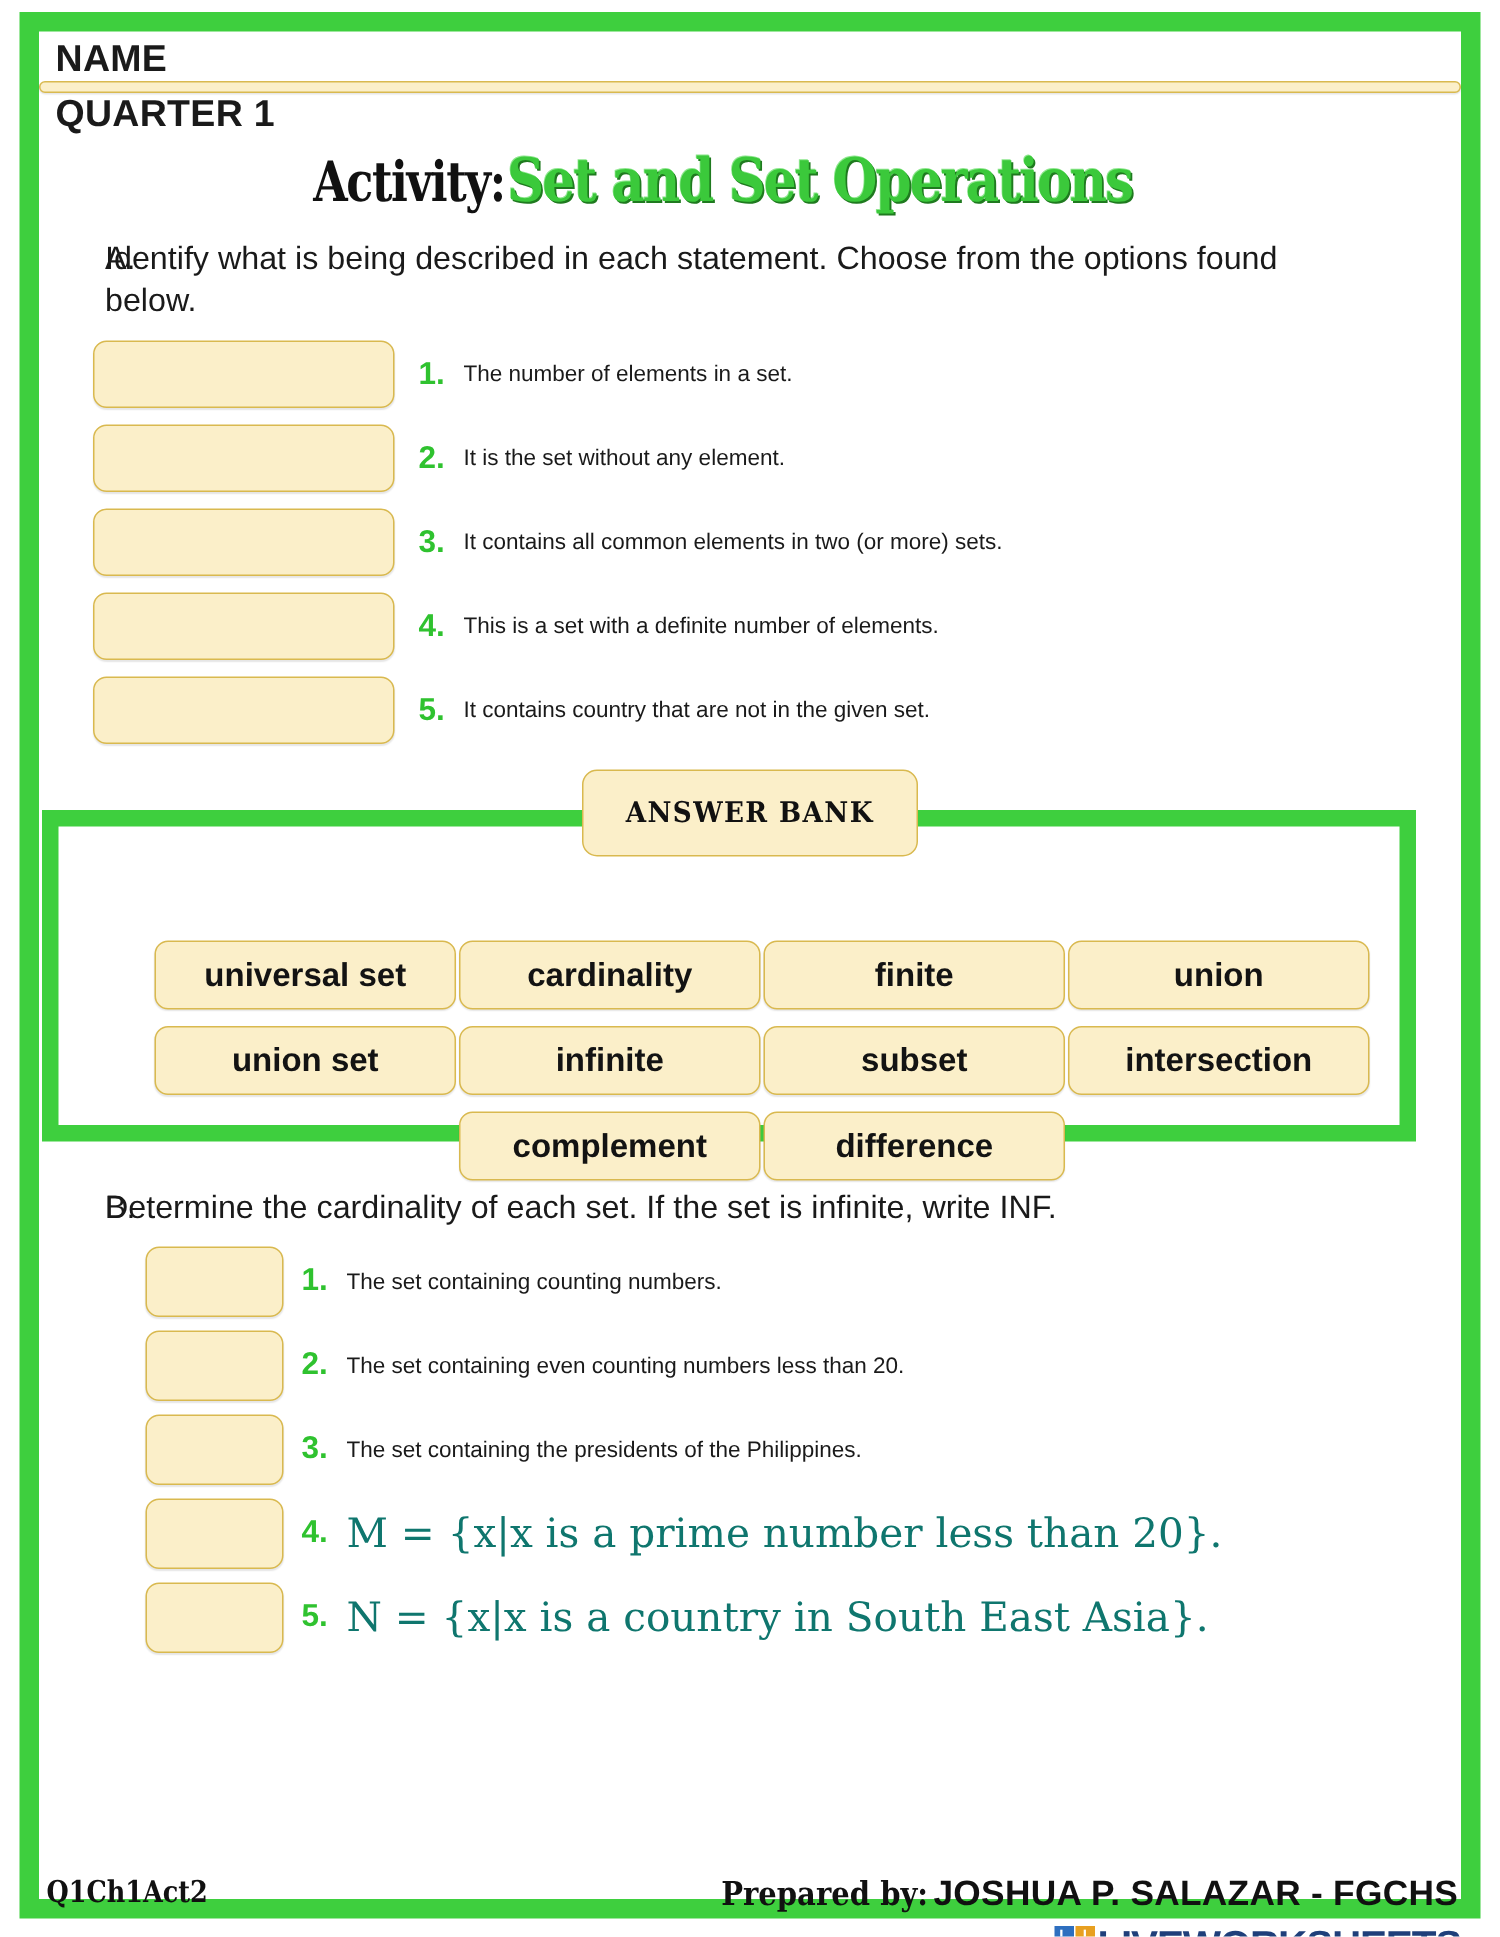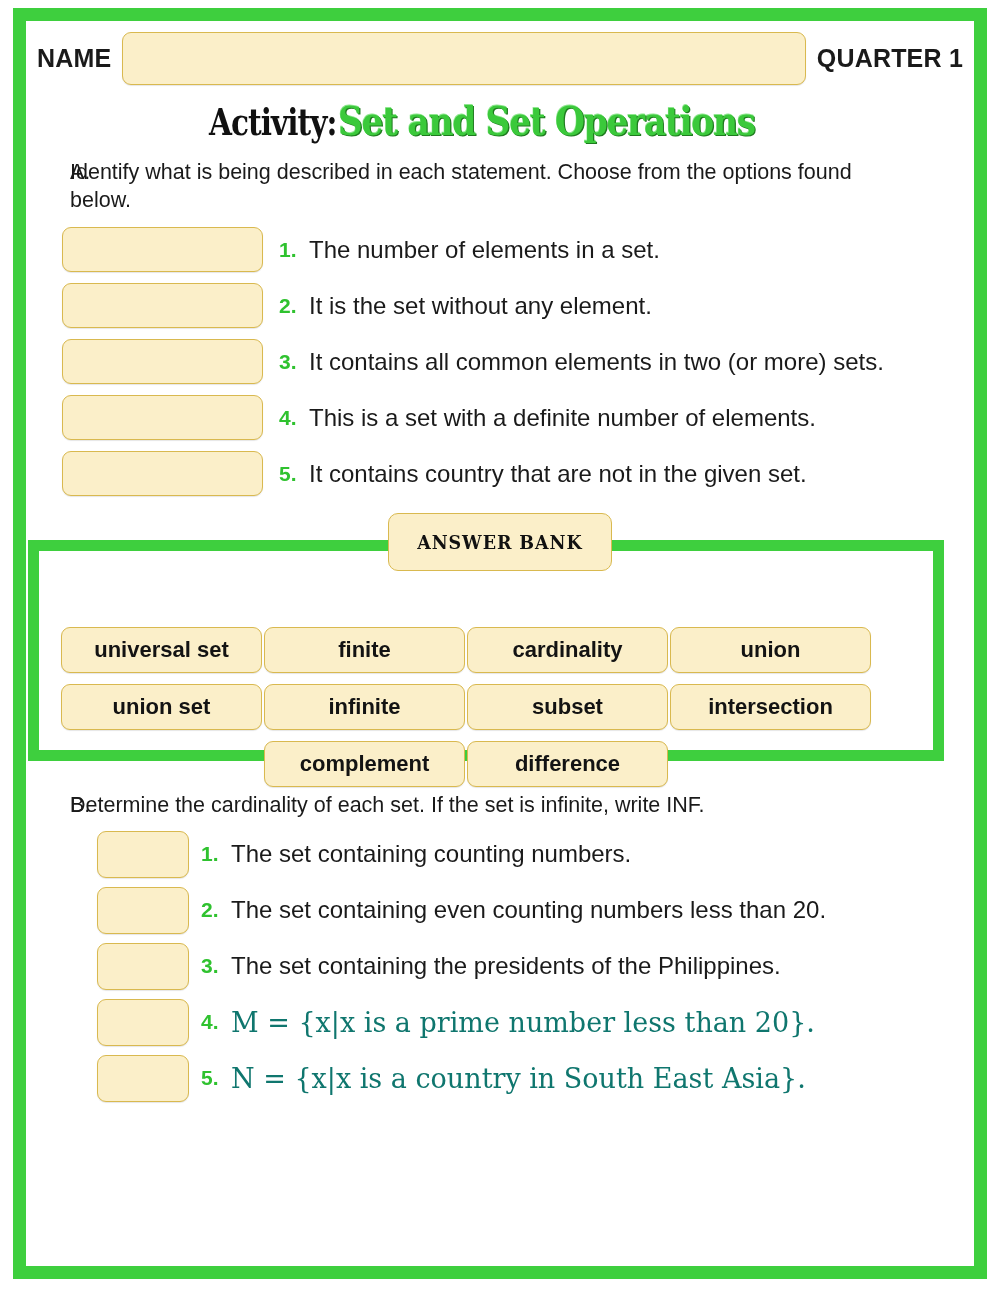--- a/index.html
+++ b/index.html
@@ -38,22 +38,22 @@
     position: absolute;
     left: 26px;
     top: 21px;
     width: 948px;
     height: 1245px;
   }
 
   
   .hdr-row {
     display: flex;
-    align-items: center;
     width: 100%;
+    flex-direction: column;
   }
   .hdr-row-1 { height: 66px; margin-top: 4px; }
   .hdr-row-2 { height: 62px; }
 
   .hdr-label {
     font-weight: bold;
     font-size: 25px;
     color: #1a1a1a;
     letter-spacing: 0.2px;
     white-space: nowrap;
@@ -137,21 +137,21 @@
     width: 46px;
     flex: 0 0 46px;
     text-align: left;
     padding-left: 16px;
     box-sizing: border-box;
     font-weight: bold;
     font-size: 21px;
     color: #2FC22F;
   }
   .qtext {
-    font-size: 24px;
+    font-size: 15px;
     color: #1a1a1a;
     flex: 1 1 auto;
   }
 
   
   .bank-wrap {
     position: relative;
     margin-top: 11px;
     height: 252px;
   }
@@ -190,21 +190,21 @@
   .bank-title span { display: inline-block; transform: scaleX(0.92); }
 
   .bank-grid {
     position: absolute;
     left: 0;
     top: 76px;
     width: 916px;
   }
   .bank-rowline {
     display: flex;
-    justify-content: flex-start;
+    justify-content: center;
     gap: 2px;
     margin-bottom: 11px;
     padding-left: 22px;
   }
   .chip {
     width: 201px;
     height: 46px;
     background: #FBEFC9;
     border: 1.6px solid #D9B94F;
     border-radius: 9px;
@@ -367,22 +367,22 @@
         <div class="qnum">5.</div>
         <div class="qtext">It contains country that are not in the given set.</div>
       </div>
     </div>
 
     <div class="bank-wrap">
       <div class="bank-box">
         <div class="bank-grid">
           <div class="bank-rowline">
             <div class="chip">universal set</div>
+            <div class="chip">cardinality</div>
             <div class="chip">finite</div>
-            <div class="chip">cardinality</div>
             <div class="chip">union</div>
           </div>
           <div class="bank-rowline">
             <div class="chip">union set</div>
             <div class="chip">infinite</div>
             <div class="chip">subset</div>
             <div class="chip">intersection</div>
           </div>
           <div class="bank-rowline">
             <div class="chip-spacer"></div>
@@ -425,13 +425,28 @@
       </div>
       <div class="qrow b-qrow">
         <div class="field-box b-ansbox" title=""></div>
         <div class="qnum b-qnum">5.</div>
         <div class="qtext math">N = {x|x is a country in South East Asia}.</div>
       </div>
     </div>
 
   </div>
 
+  <div class="footer">
+    <div class="footer-code">Q1Ch1Act2</div>
+    <div class="footer-prep">
+      <span class="prep-label">Prepared by:</span>
+      <span class="prep-name">JOSHUA P. SALAZAR - FGCHS</span>
+    </div>
+    <div class="lws-logo">
+      <div class="lws-squares">
+        <div class="lws-sq" style="background:#2E6FBF">L</div>
+        <div class="lws-sq" style="background:#E8A020">I</div>
+
+      </div>
+      <div class="lws-text">LIVEWORKSHEETS</div>
+    </div>
+  </div>
 </div>
 
 </body></html>

